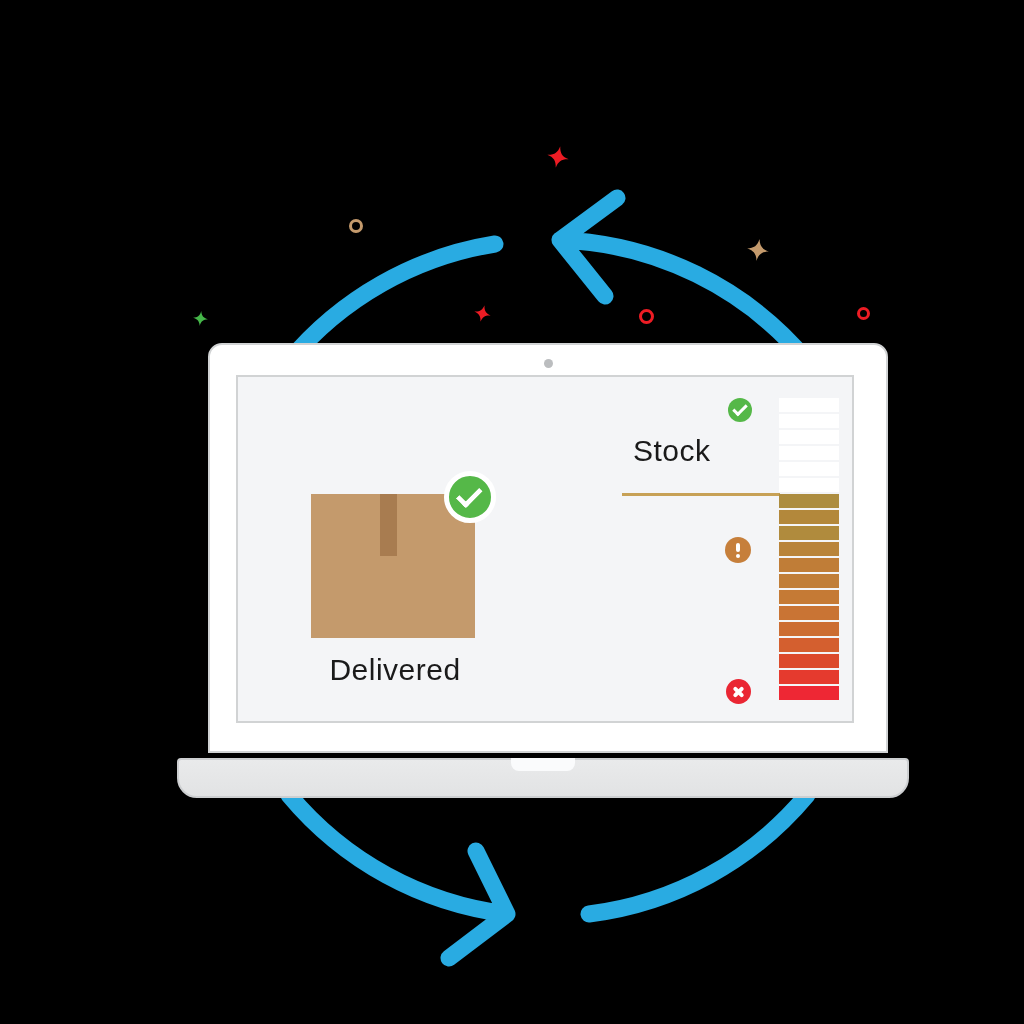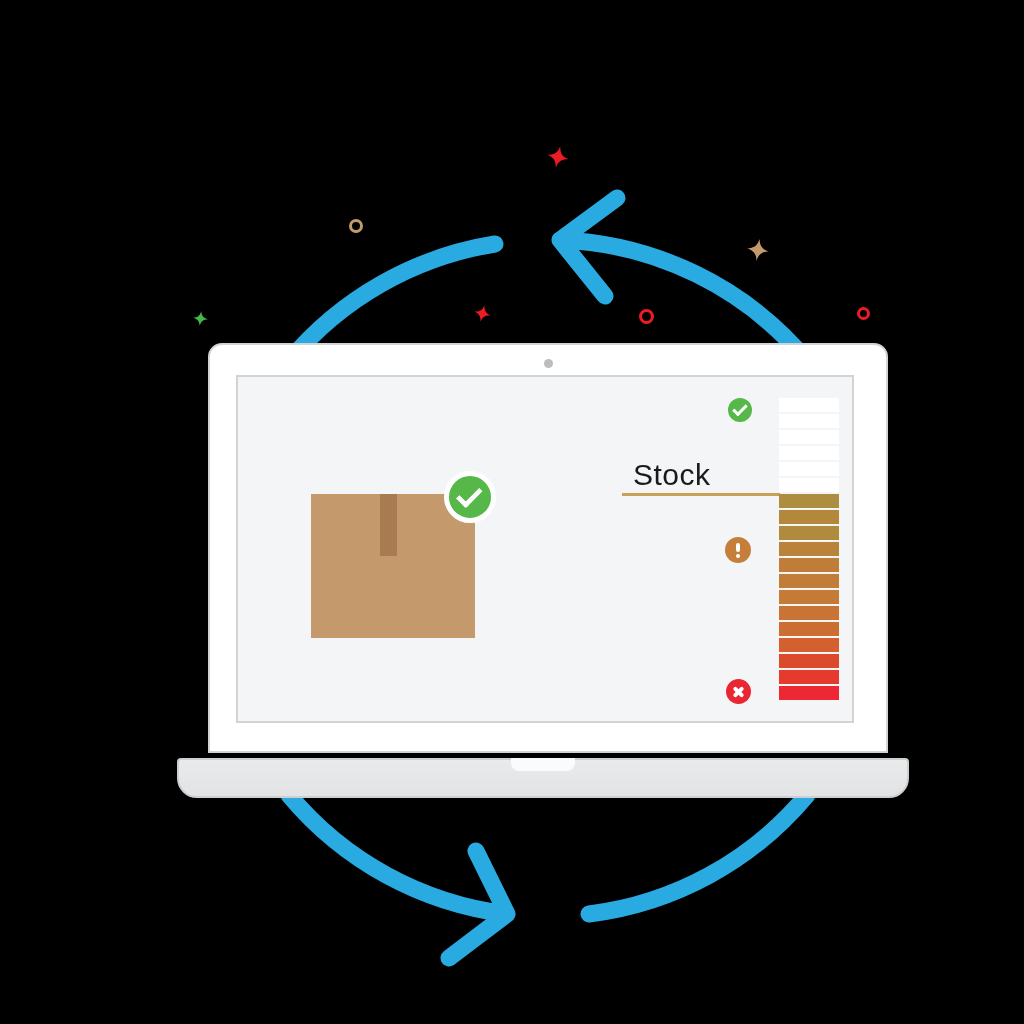--- a/index.html
+++ b/index.html
@@ -110,21 +110,21 @@
   }
   .delivered-label {
     left: 315px; top: 653px;
     width: 160px;
     text-align: center;
     font-size: 30px;
     color: var(--text-dark, #1A1A1A);
     letter-spacing: 0.5px;
   }
   .stock-label {
-    left: 633px; top: 458px;
+    left: 633px; top: 434px;
     font-size: 30px;
     color: var(--text-dark, #1A1A1A);
     letter-spacing: 0.5px;
   }
   .stock-underline {
     left: 622px; top: 493px;
     width: 158px; height: 3px;
     background: var(--stock-rule-gold, #C7A156);
   }
   .stock-bars {
@@ -220,20 +220,21 @@
   <div class="laptop-base">
     <span class="base-notch"></span>
   </div>
 
   <div class="screen-item package-box">
     <span class="package-tape"></span>
   </div>
   <div class="screen-item check-badge">
     <span class="check-shape"></span>
   </div>
+  <div class="screen-item delivered-label">Delivered</div>
 
   <div class="screen-item stock-label">Stock</div>
   <div class="screen-item stock-underline"></div>
   <div class="screen-item stock-bars">
       <div class="stock-bar" style="background: rgb(255, 255, 255);"></div>
       <div class="stock-bar" style="background: rgb(255, 255, 255);"></div>
       <div class="stock-bar" style="background: rgb(255, 255, 255);"></div>
       <div class="stock-bar" style="background: rgb(255, 255, 255);"></div>
       <div class="stock-bar" style="background: rgb(255, 255, 255);"></div>
       <div class="stock-bar" style="background: rgb(255, 255, 255);"></div>

